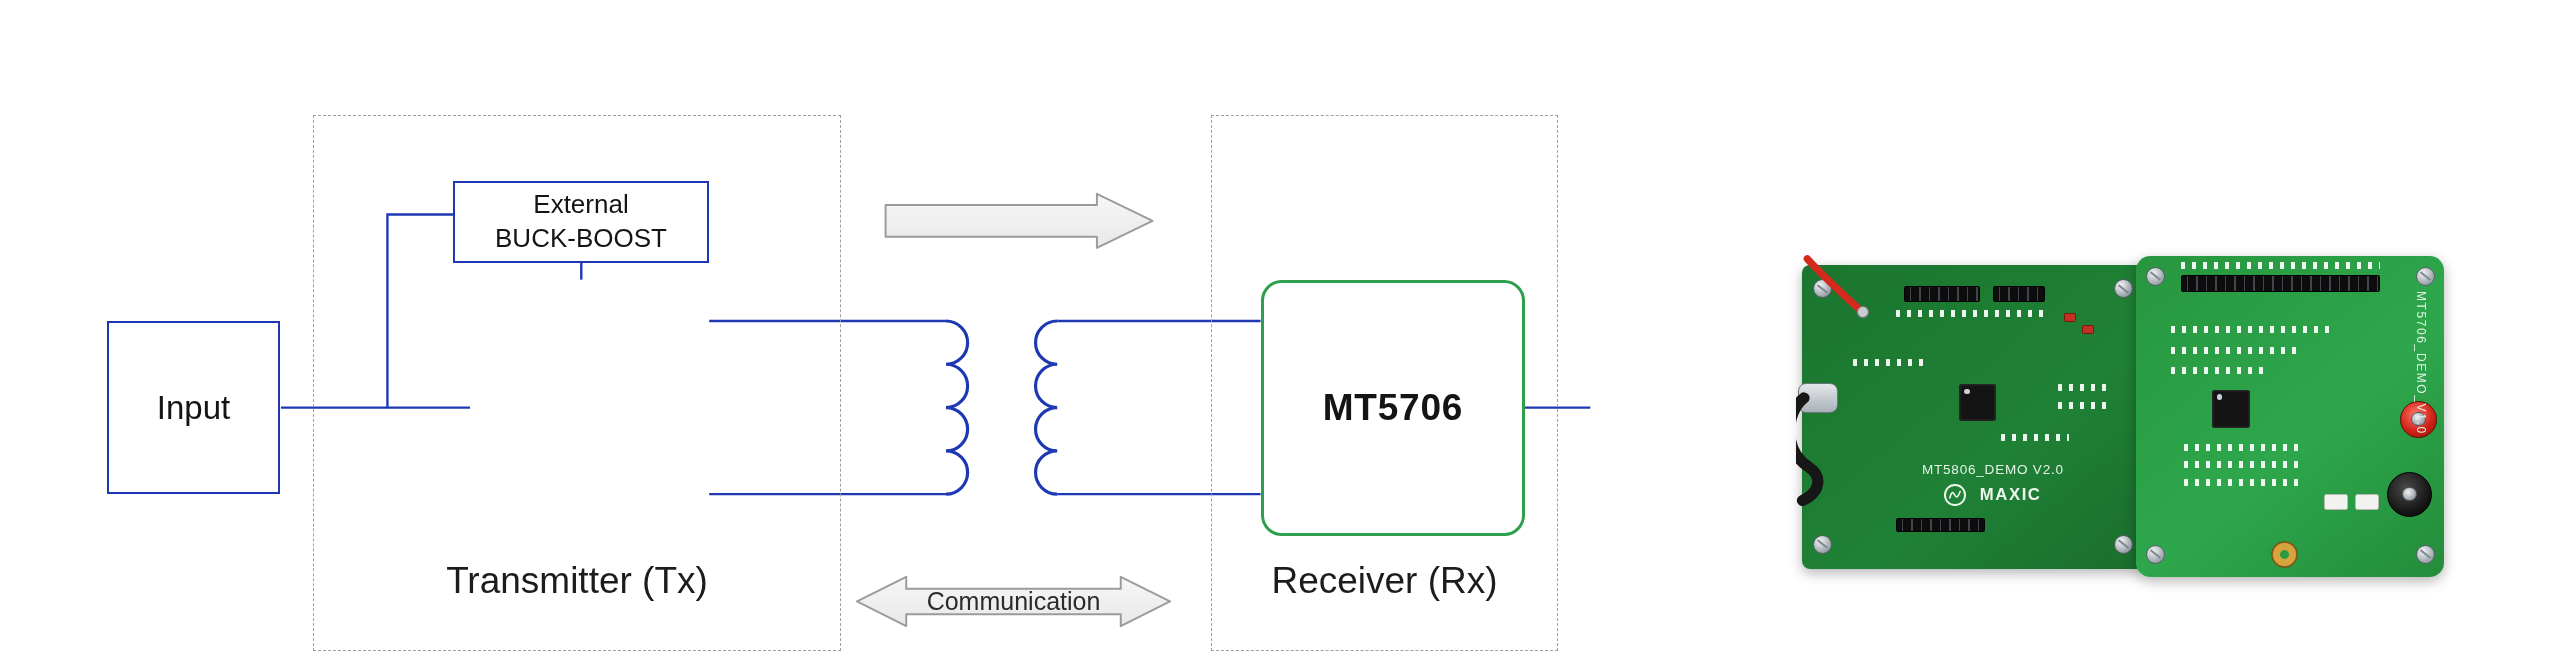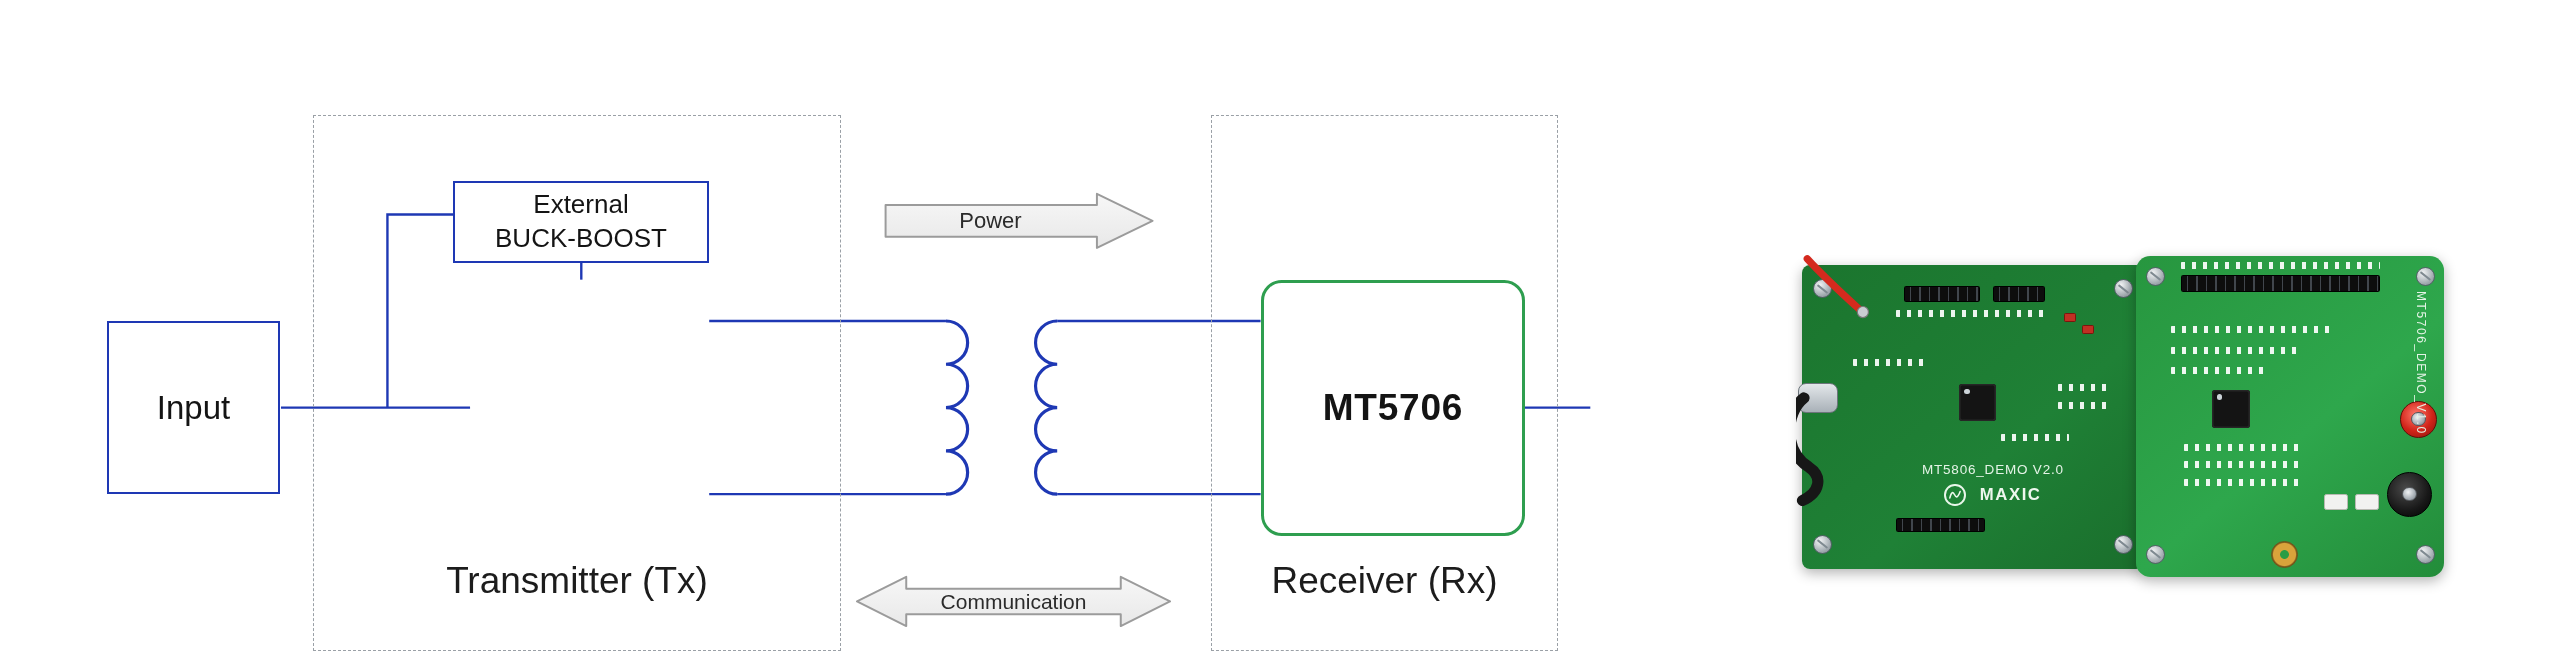--- a/index.html
+++ b/index.html
@@ -93,22 +93,21 @@
   <div class="blue-box" style="left:107px; top:321px; width:173px; height:173px;">Input</div>
   <div class="blue-box" style="left:453px; top:173px; width:256px; height:82px; flex-direction:column;margin-top:8px;">
     <span class="bb-line">External</span>
     <span class="bb-line">BUCK-BOOST</span>
   </div>
   <div class="chip-box" style="left:1261px; top:280px; width:264px; height:256px;">MT5706</div>
 
   <div class="group-label" style="left:313px; top:560px; width:528px;">Transmitter (Tx)</div>
   <div class="group-label" style="left:1211px; top:560px; width:347px;">Receiver (Rx)</div>
 
-  <div class="arrow-label" style="left:885px; top:203px; width:211px; height:35px;">Power</div>
-  <div class="arrow-label" style="left:906px; top:584px; width:215px; height:35px; font-size:21px;">Communication</div>
+  <div class="arrow-label" style="left:906px; top:584px; width:215px; height:35px; font-size:25px;">Communication</div>
 
   <div class="photo">
 
     <div class="board board-left">
       <div class="screw" style="left:11px; top:14.3px;"></div>
       <div class="screw" style="left:312px; top:14.3px;"></div>
       <div class="screw" style="left:11px; top:270px;"></div>
       <div class="screw" style="left:312px; top:270px;"></div>
       <div class="typec"></div>
       <div class="hdr" style="left:102px; top:20.7px; width:76px; height:16px;"></div>

